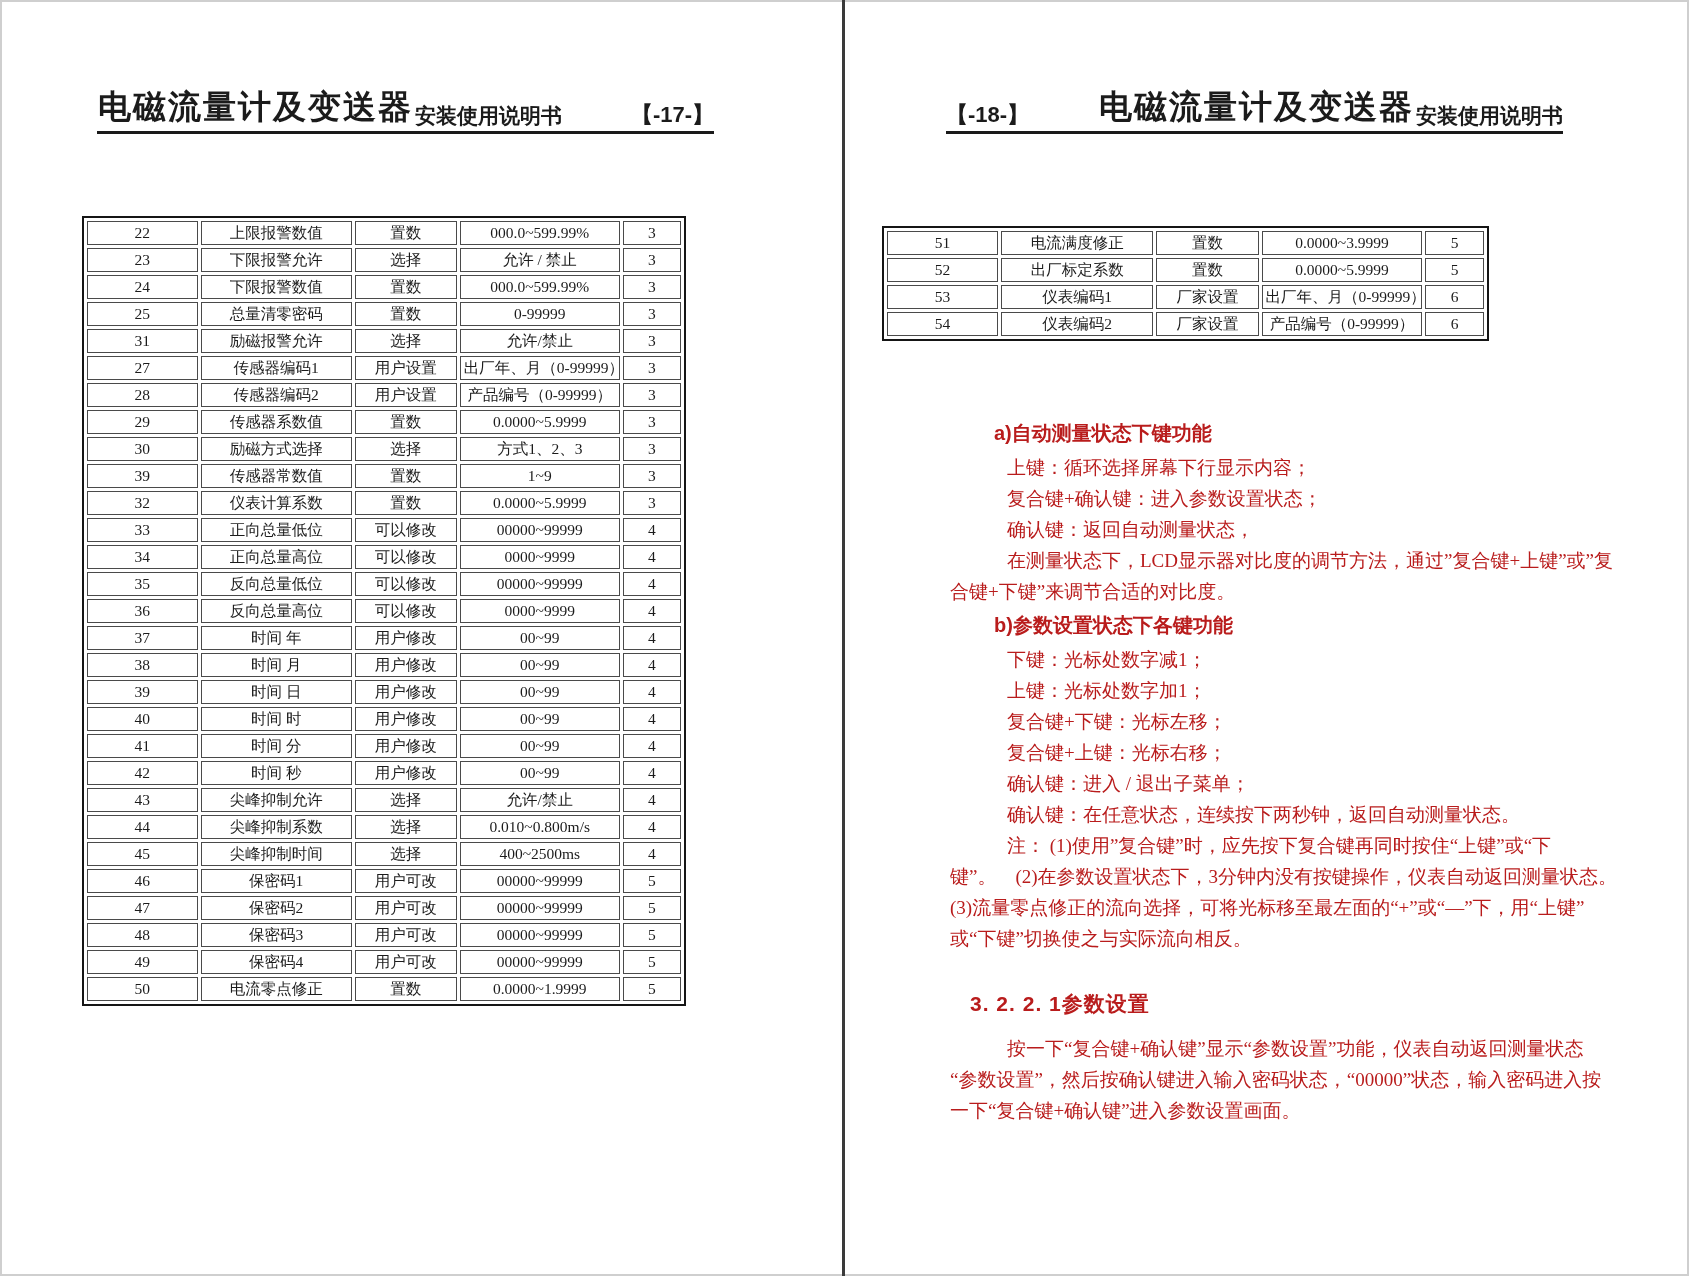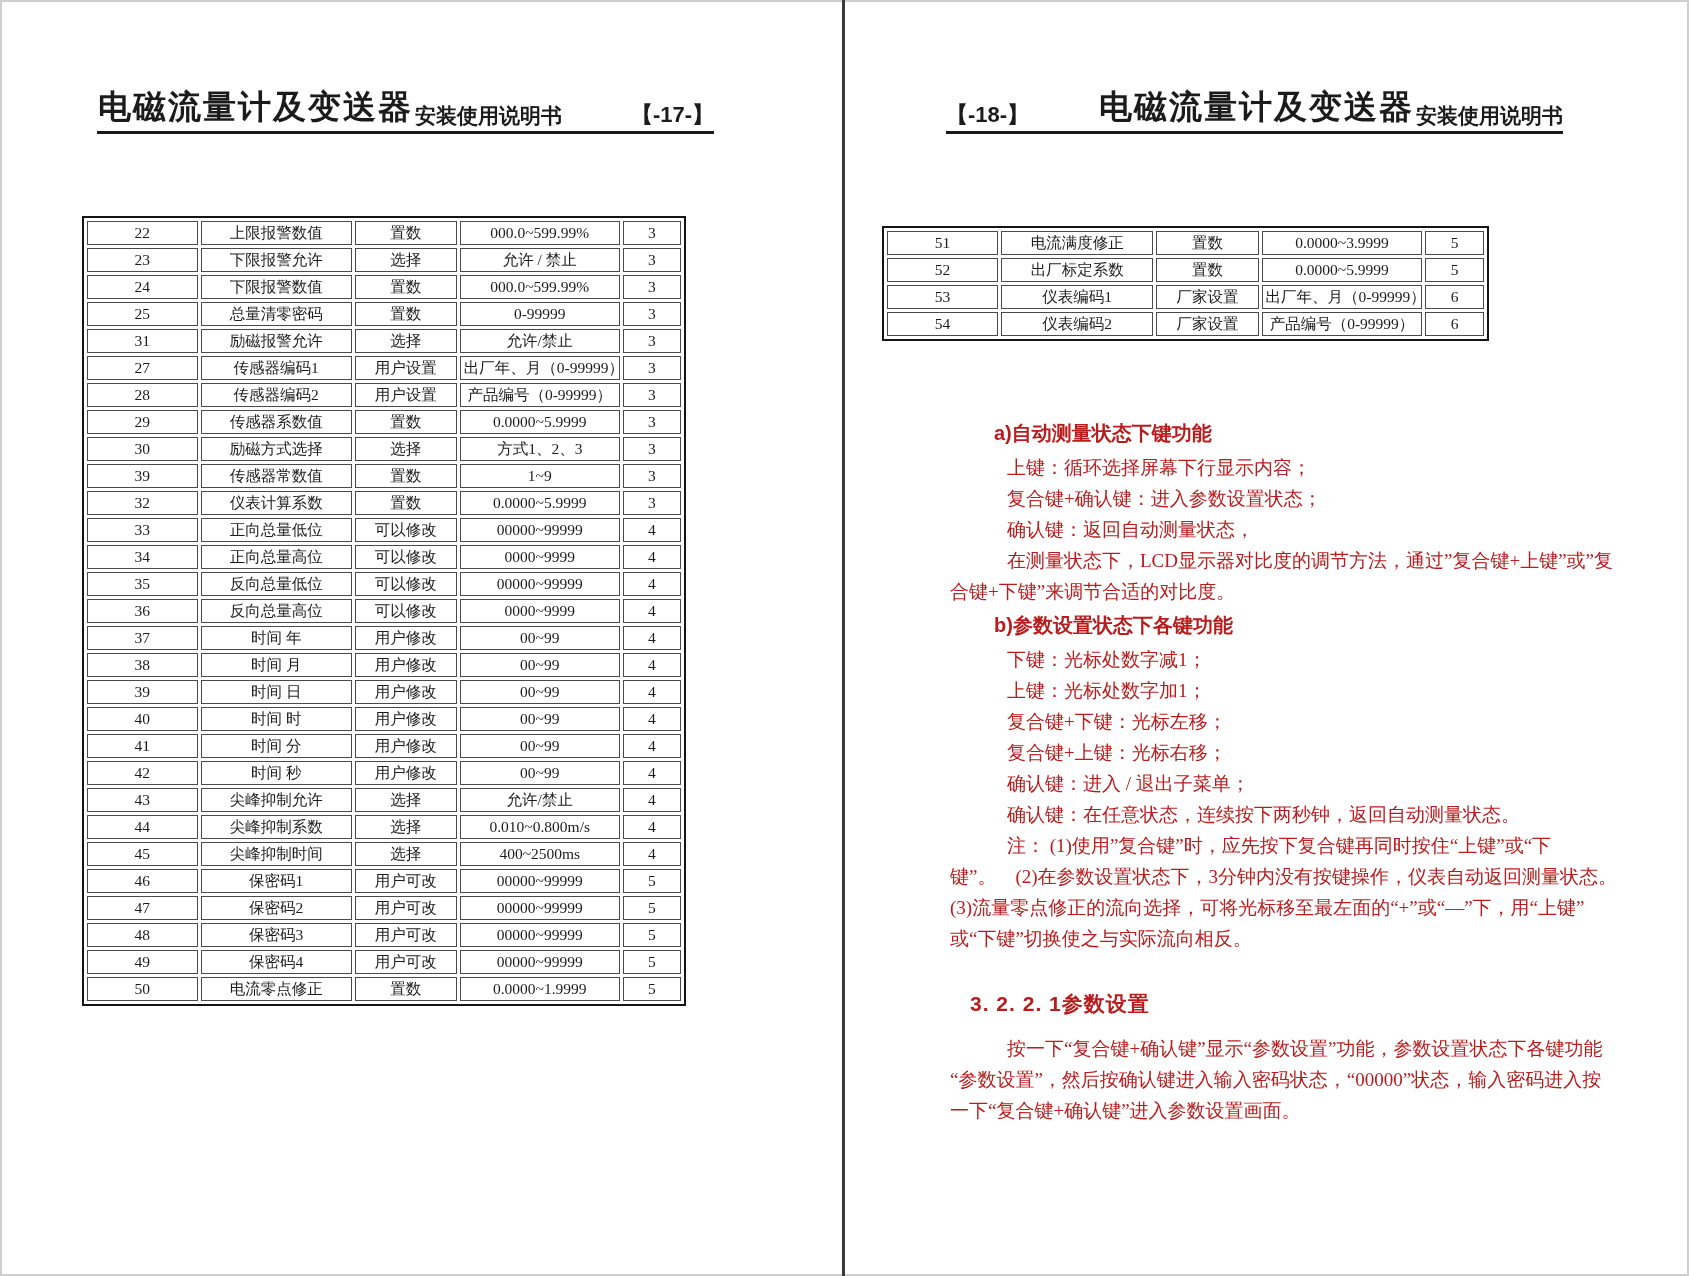--- a/index.html
+++ b/index.html
@@ -376,19 +376,19 @@
         <div class="tl key">上键：光标处数字加1；</div>
         <div class="tl key">复合键+下键：光标左移；</div>
         <div class="tl key">复合键+上键：光标右移；</div>
         <div class="tl key">确认键：进入 / 退出子菜单；</div>
         <div class="tl key">确认键：在任意状态，连续按下两秒钟，返回自动测量状态。</div>
         <div class="tl key">注： (1)使用”复合键”时，应先按下复合键再同时按住“上键”或“下</div>
         <div class="tl flush">键”。　(2)在参数设置状态下，3分钟内没有按键操作，仪表自动返回测量状态。</div>
         <div class="tl flush">(3)流量零点修正的流向选择，可将光标移至最左面的“+”或“—”下，用“上键”</div>
         <div class="tl flush">或“下键”切换使之与实际流向相反。</div>
         <div class="tl heading2">3. 2. 2. 1参数设置</div>
-        <div class="tl key">按一下“复合键+确认键”显示“参数设置”功能，参数设置状态下各键功能</div>
+        <div class="tl key">按一下“复合键+确认键”显示“参数设置”功能，仪表自动返回测量状态</div>
         <div class="tl flush">“参数设置”，然后按确认键进入输入密码状态，“00000”状态，输入密码进入按</div>
         <div class="tl flush">一下“复合键+确认键”进入参数设置画面。</div>
       </div>
   </section>
 
 </div>
 
 </body></html>

